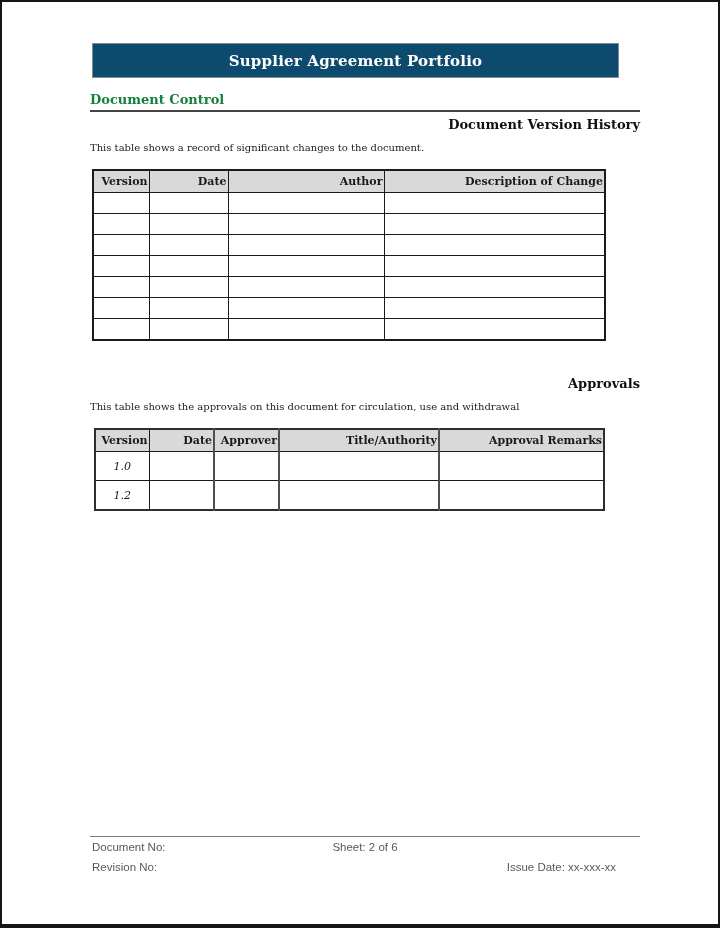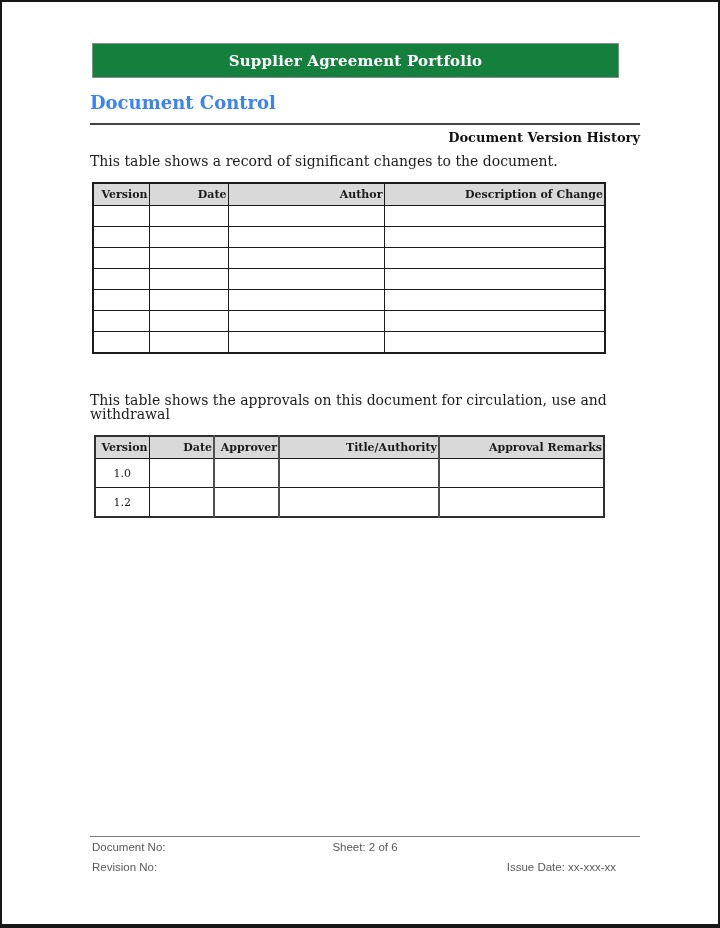--- a/index.html
+++ b/index.html
@@ -17,21 +17,21 @@
   }
 
   
   .banner {
     position: absolute;
     left: 90px;
     top: 41px;
     width: 527px;
     height: 35px;
     box-sizing: border-box;
-    background: #15803d;
+    background: #0c4a6e;
     border: 1px solid #858c95;
     display: flex;
     align-items: center;
     justify-content: center;
   }
   .banner-title {
     color: #ffffff;
     font-size: 15px;
     font-weight: bold;
     letter-spacing: 0.2px;
@@ -39,51 +39,51 @@
 
   
   .content {
     position: absolute;
     left: 88px;
     top: 90px;
     width: 550px;
   }
   .h-doc-control {
     margin: 0;
-    font-size: 18px;
-    font-weight: bold;
-    color: #3b82f6;
-    padding-bottom: 10px;
+    font-size: 13px;
+    font-weight: bold;
+    color: #15803d;
+    padding-bottom: 3px;
     border-bottom: 2px solid #444;
   }
   .h-sub {
     margin: 5px 0 0 0;
     font-size: 13px;
     font-weight: bold;
     color: #111;
     text-align: right;
   }
   .desc {
     margin: 9px 0 0 0;
-    font-size: 14px;
+    font-size: 10px;
     line-height: 14px;
     color: #1c1c1c;
   }
 
   
   table { border-collapse: collapse; table-layout: fixed; }
   th {
     background: #d9d9d9;
     font-size: 11px;
     font-weight: bold;
     text-align: right;
     padding: 0 1px;
     height: 21px;
   }
-  td { font-size: 11px; text-align: center; padding: 0 2px; }
+  td { font-size: 11px; text-align: center; padding: 0 2px; font-style: italic; }
 
   .vh-table {
     width: 512px;
     margin: 14px 0 0 2px;
     border: 2px solid #1b1b1b;
   }
   .vh-table th, .vh-table td { border: 1px solid #1b1b1b; }
   .vh-table td { height: 20px; }
 
   .ap-table {
@@ -198,20 +198,21 @@
             <td></td>
             <td></td>
             <td></td>
             <td></td>
           </tr>
         </tbody>
     </table>
 
     <div class="gap-approvals"></div>
 
+    <h2 class="h-sub">Approvals</h2>
 
     <p class="desc">This table shows the approvals on this document for circulation, use and withdrawal</p>
 
     <table class="ap-table">
       <colgroup>
         <col style="width:54px">
           <col style="width:65px">
           <col style="width:65px">
           <col style="width:160px">
           <col style="width:165px">

